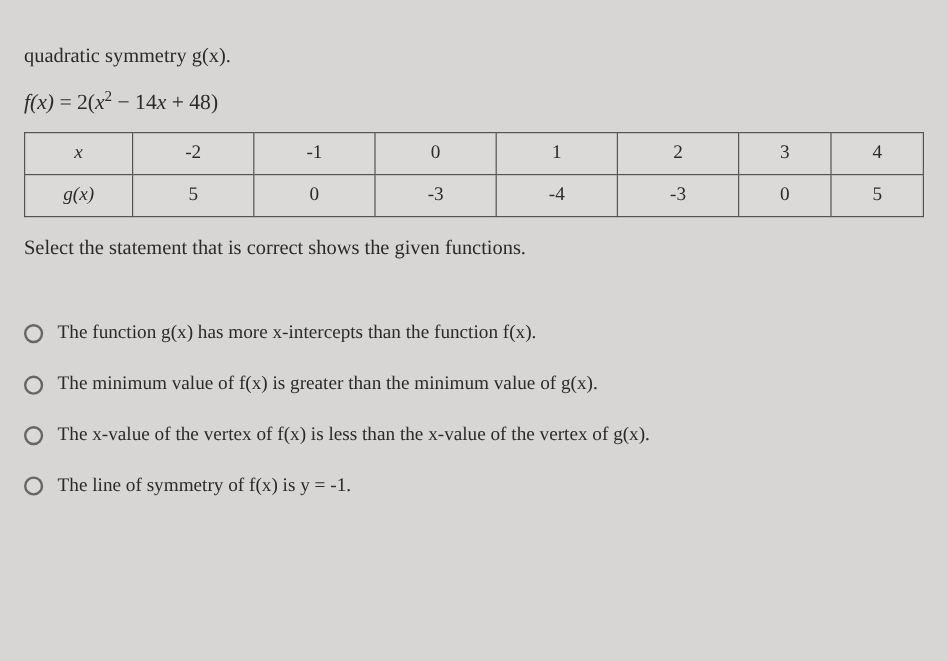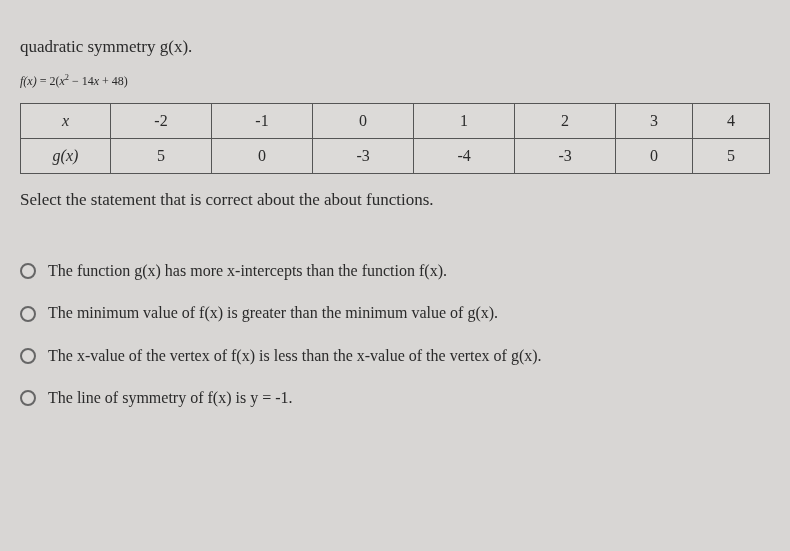--- a/index.html
+++ b/index.html
@@ -15,21 +15,21 @@
       color: #2a2a2a;
       padding: 8px 20px;
       position: relative;
     }
     .intro {
       font-size: 17px;
       line-height: 1.5;
       margin-bottom: 14px;
     }
     .equation {
-      font-size: 12px;
+      font-size: 18px;
       font-style: italic;
       margin-bottom: 14px;
       font-family: Georgia, serif;
     }
     .equation .nonitalic {
       font-style: normal;
     }
     table {
       border-collapse: collapse;
       width: 100%;
@@ -109,21 +109,21 @@
     <td>0</td>
     <td>-3</td>
     <td>-4</td>
     <td>-3</td>
     <td>0</td>
     <td>5</td>
   </tr>
 </tbody>
   </table>
 
-<div class="prompt">Select the statement that is correct about the about functions.</div>
+<div class="prompt">Select the statement that is correct shows the given functions.</div>
 
 <div class="options">
   <div class="option">
     <div class="radio"></div>
     <div class="option-text">The function g(x) has more x-intercepts than the function f(x).</div>
   </div>
   <div class="option">
     <div class="radio"></div>
     <div class="option-text">The minimum value of f(x) is greater than the minimum value of g(x).</div>
   </div>

